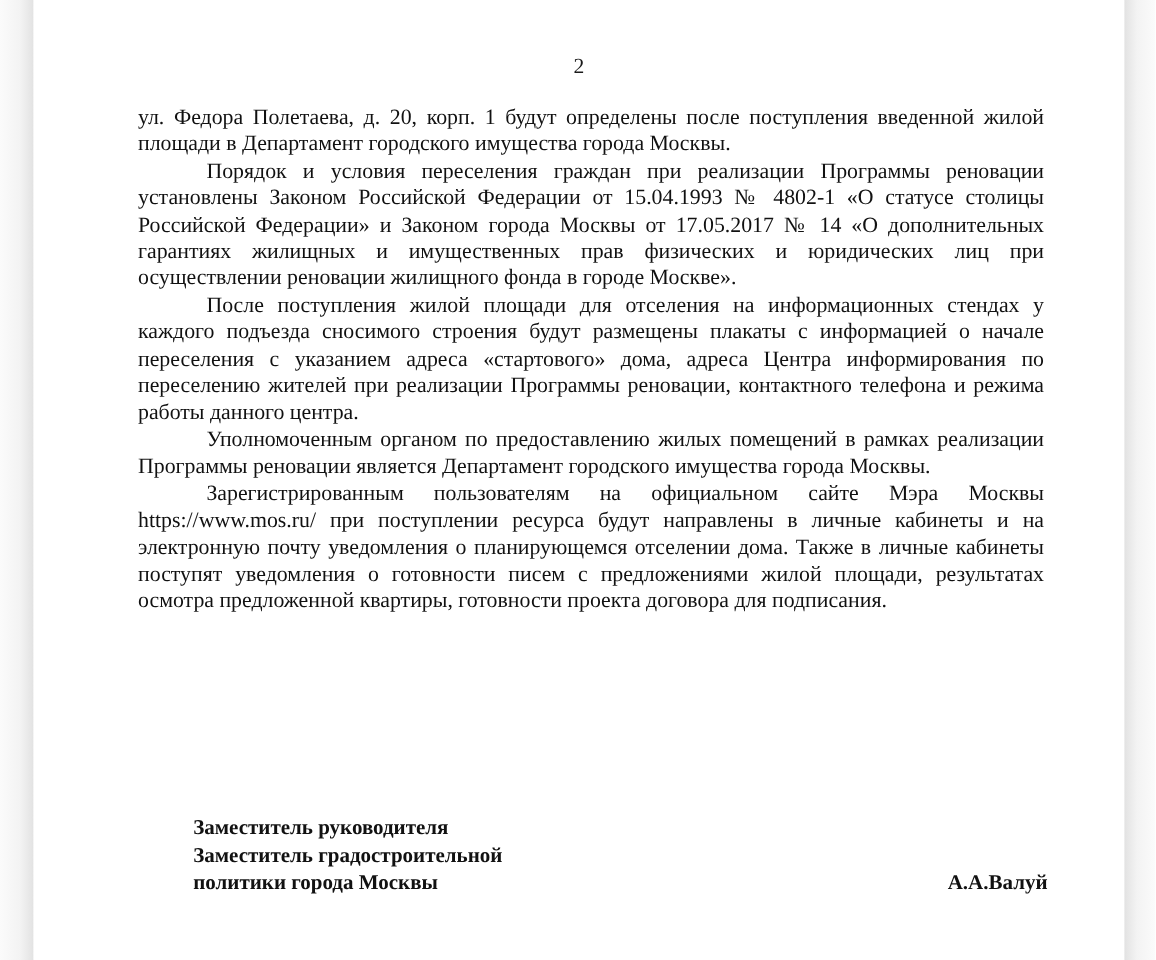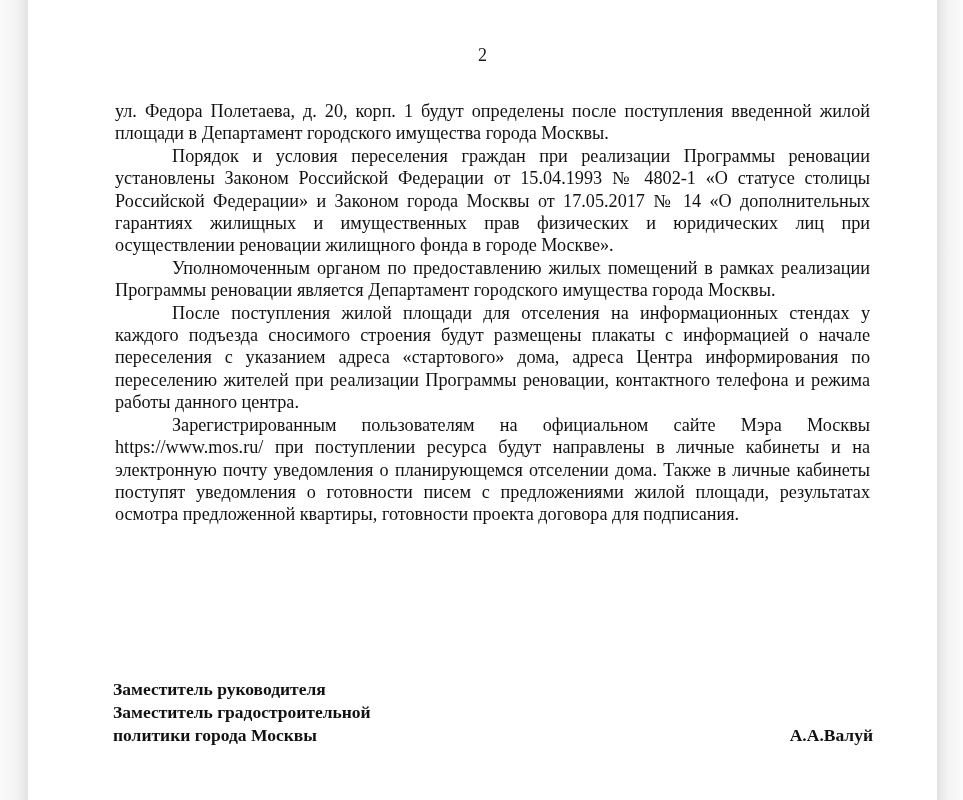--- a/index.html
+++ b/index.html
@@ -41,21 +41,21 @@
       top: 44px;
       text-align: center;
       font-family: "Liberation Serif", serif;
       font-size: 18px;
       line-height: 22px;
       color: #1a1a1a;
     }
     .body-text {
       position: absolute;
       left: 87px;
-      top: 100px;
+      top: 86px;
       width: 755px;
       font-family: "Liberation Serif", serif;
       font-size: 18.2px;
       line-height: 22.4px;
       color: #111111;
     }
     .body-text p {
       margin: 0;
       text-align: justify;
       text-indent: 57px;
@@ -73,41 +73,42 @@
       width: 760px;
       font-family: "Liberation Serif", serif;
       font-weight: bold;
       font-size: 17.5px;
       line-height: 23px;
       color: #111111;
     }
     .sig-title-line {
       display: block;
       white-space: nowrap;
+      margin-left: 48px;
     }
     .sig-name {
       position: absolute;
       right: 0;
       top: 46px;
       white-space: nowrap;
     }
   </style>
 </head>
 <body>
 
 <div class="viewer">
   <div class="margin-left"></div>
   <div class="page">
     <div class="page-number">2</div>
 
     <div class="body-text">
       <p class="no-indent">ул. Федора Полетаева, д. 20, корп. 1 будут определены после поступления введенной жилой площади в Департамент городского имущества города Москвы.</p>
       <p>Порядок и условия переселения граждан при реализации Программы реновации установлены Законом Российской Федерации от 15.04.1993 № 4802-1 «О статусе столицы Российской Федерации» и Законом города Москвы от 17.05.2017 № 14 «О дополнительных гарантиях жилищных и имущественных прав физических и юридических лиц при осуществлении реновации жилищного фонда в городе Москве».</p>
+      <p>После поступления жилой площади для отселения на информационных стендах у каждого подъезда сносимого строения будут размещены плакаты с информацией о начале переселения с указанием адреса «стартового» дома, адреса Центра информирования по переселению жителей при реализации Программы реновации, контактного телефона и режима работы данного центра.</p>
       <p>Уполномоченным органом по предоставлению жилых помещений в рамках реализации Программы реновации является Департамент городского имущества города Москвы.</p>
-      <p>После поступления жилой площади для отселения на информационных стендах у каждого подъезда сносимого строения будут размещены плакаты с информацией о начале переселения с указанием адреса «стартового» дома, адреса Центра информирования по переселению жителей при реализации Программы реновации, контактного телефона и режима работы данного центра.</p>
       <p>Зарегистрированным пользователям на официальном сайте Мэра Москвы https://www.mos.ru/ при поступлении ресурса будут направлены в личные кабинеты и на электронную почту уведомления о планирующемся отселении дома. Также в личные кабинеты поступят уведомления о готовности писем с предложениями жилой площади, результатах осмотра предложенной квартиры, готовности проекта договора для подписания.</p>
     </div>
 
     <div class="signature">
       <span class="sig-title-line">Заместитель руководителя</span>
       <span class="sig-title-line">Заместитель градостроительной</span>
       <span class="sig-title-line">политики города Москвы</span>
       <span class="sig-name">А.А.Валуй</span>
     </div>
   </div>

